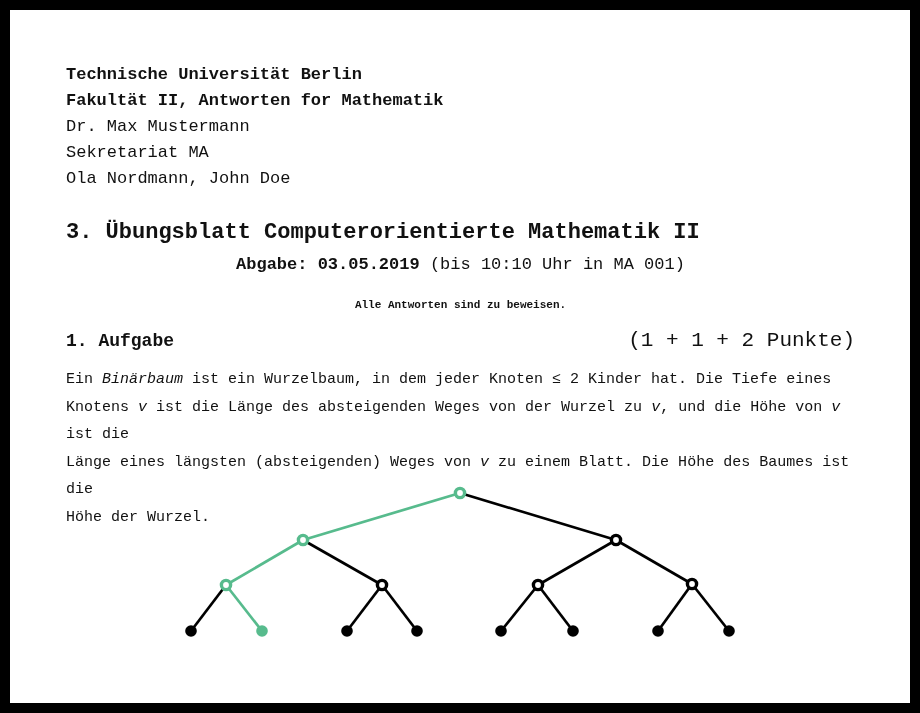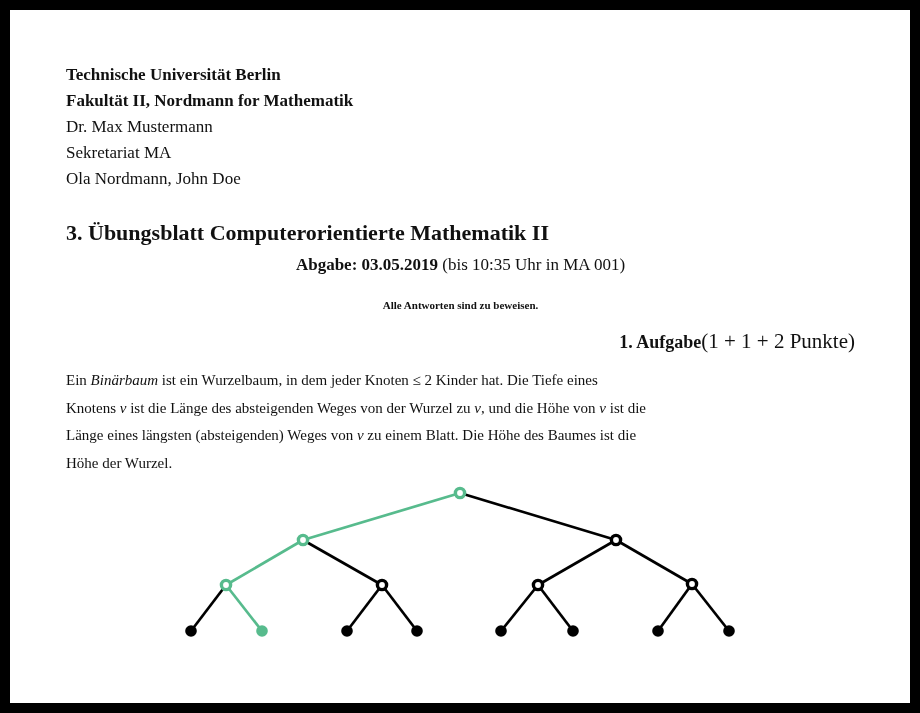--- a/index.html
+++ b/index.html
@@ -12,20 +12,21 @@
     background: #ffffff;
     font-family: "Liberation Serif", "DejaVu Serif", serif;
     color: #111111;
     overflow: hidden;
   }
   .sheet {
     position: absolute;
     inset: 0;
     box-sizing: border-box;
     padding: 52px 55px 12px 56px;
+    font-family: Liberation Mono, monospace;
   }
   .header-row {
     display: flex;
     justify-content: space-between;
     font-size: 17px;
     line-height: 26px;
   }
   .hdr-right { text-align: right; }
   .seg-bold { font-weight: bold; }
   .seg-italic { font-style: italic; }
@@ -44,24 +45,25 @@
   }
   .note {
     text-align: center;
     font-weight: bold;
     font-size: 11px;
     line-height: 26px;
     margin-top: 14px;
   }
   .task-row {
     display: flex;
-    justify-content: flex-end;
+    justify-content: space-between;
     align-items: baseline;
     margin-top: 10px;
     line-height: 26px;
+    gap: 44px;
   }
   .task-label { font-weight: bold; font-size: 18px; }
   .task-points { font-size: 21px; }
   .para {
     margin-top: 12px;
     font-size: 15px;
     line-height: 27.5px;
   }
   svg.tree {
     position: absolute;
@@ -107,30 +109,30 @@
       <circle cx="573" cy="631" r="5.8" fill="#000000"></circle>
       <circle cx="658" cy="631" r="5.8" fill="#000000"></circle>
       <circle cx="729" cy="631" r="5.8" fill="#000000"></circle>
     </svg>
 
   <div class="sheet">
 
     <div class="header-row">
       <div class="hdr-left">
           <div class="line"><span class="seg-bold">Technische Universität Berlin</span></div>
-          <div class="line"><span class="seg-bold">Fakultät II, Nordmann for Mathematik</span></div>
+          <div class="line"><span class="seg-bold">Fakultät II, Antworten for Mathematik</span></div>
           <div class="line"><span>Dr. Max Mustermann</span></div>
           <div class="line"><span>Sekretariat MA</span></div>
           <div class="line"><span>Ola Nordmann, John Doe</span></div>
         </div>
     </div>
 
     <div class="title">3. Übungsblatt Computerorientierte Mathematik II</div>
 
-    <div class="due"><span class="seg-bold">Abgabe: 03.05.2019</span><span> (bis 10:35 Uhr in MA 001)</span></div>
+    <div class="due"><span class="seg-bold">Abgabe: 03.05.2019</span><span> (bis 10:10 Uhr in MA 001)</span></div>
 
     <div class="note">Alle Antworten sind zu beweisen.</div>
 
     <div class="task-row">
       <span class="task-label">1. Aufgabe</span>
       <span class="task-points">(1 + 1 + 2 Punkte)</span>
     </div>
 
     <div class="para">
         <div class="line"><span>Ein </span><span class="seg-italic">Binärbaum</span><span> ist ein Wurzelbaum, in dem jeder Knoten ≤ 2 Kinder hat. Die Tiefe eines</span></div>

